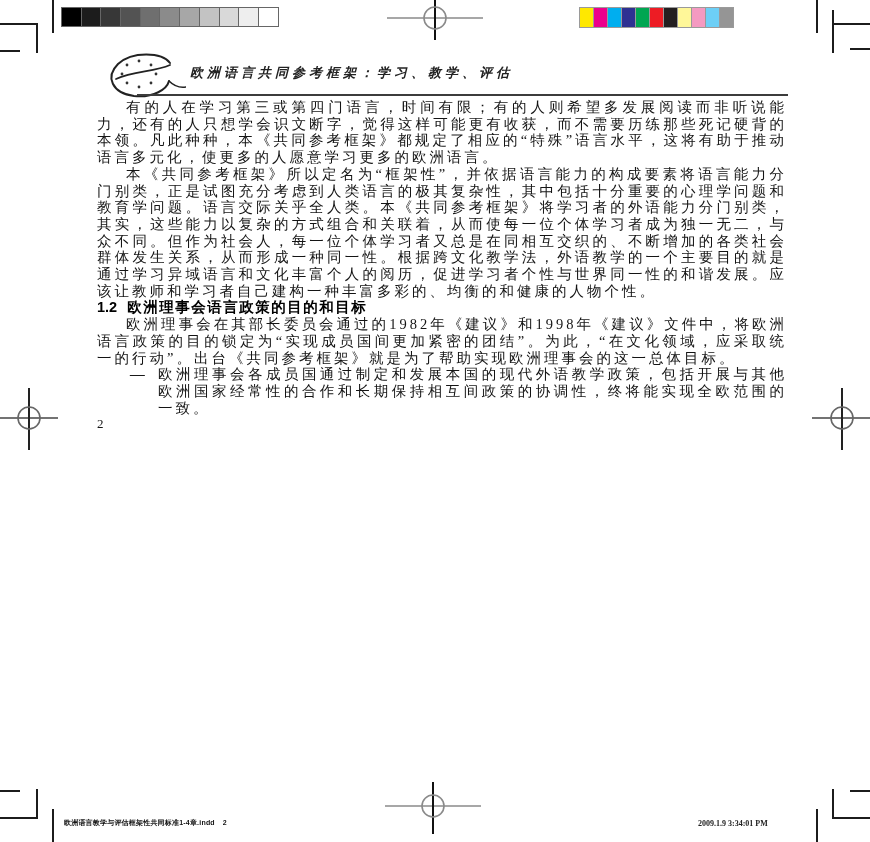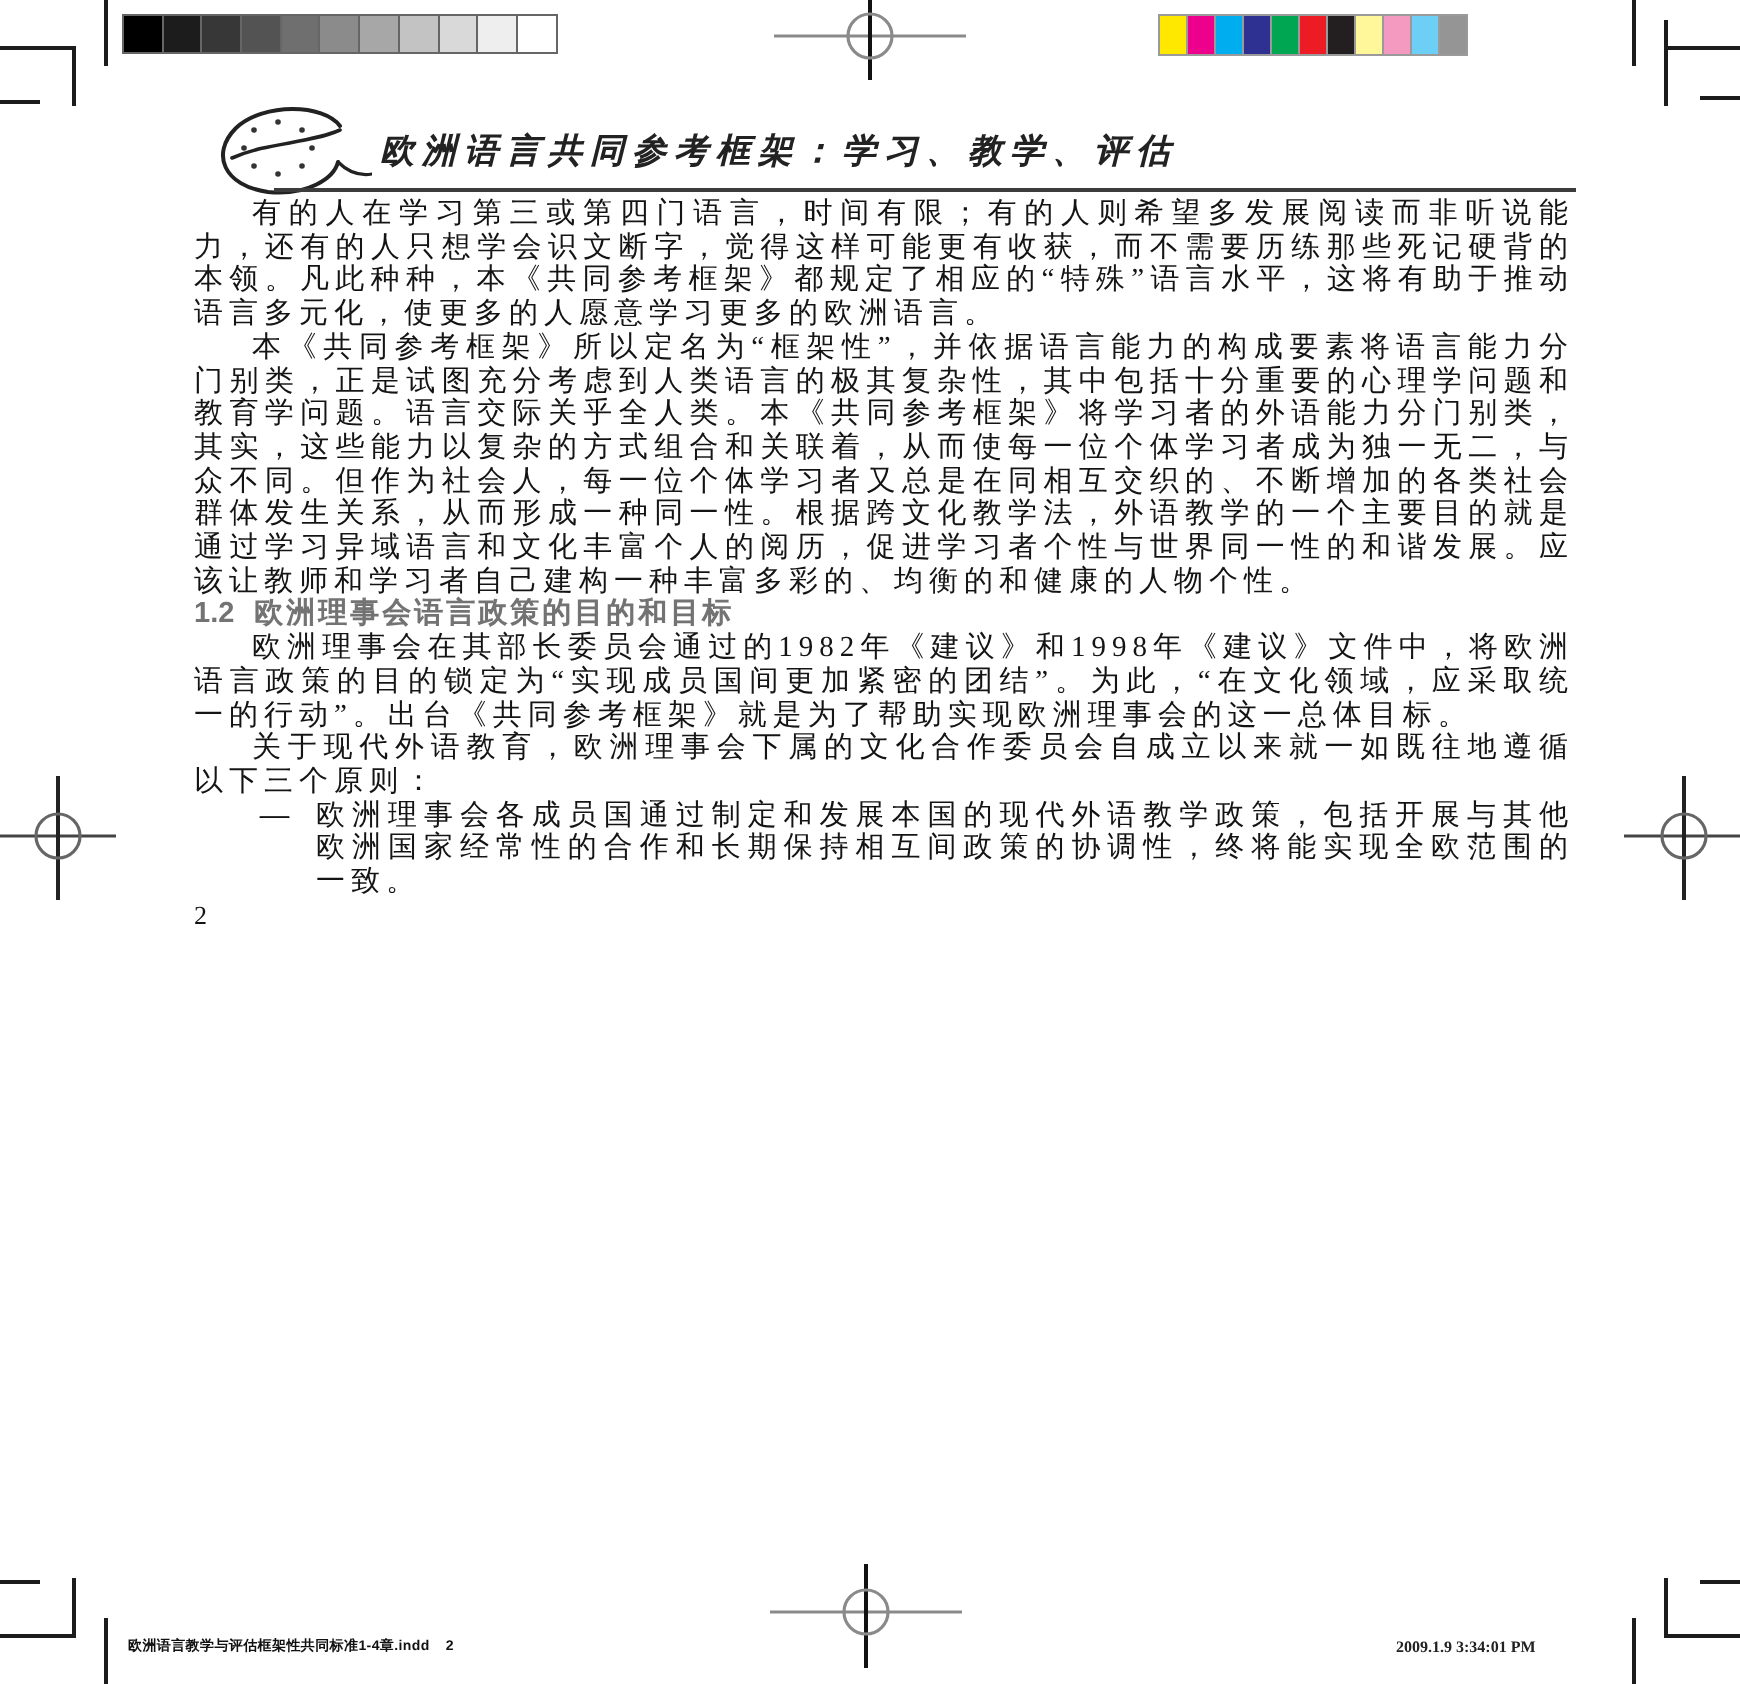--- a/index.html
+++ b/index.html
@@ -11,36 +11,36 @@
   
   .mark-line{position:absolute;background:#1c1c1c;}
   .reg{position:absolute;}
   .bar{position:absolute;display:flex;}
   .bar .swatch{width:20.7px;height:20px;border:1px solid #666;margin-left:-1px;box-sizing:border-box;}
   .bar.colors .swatch{width:15px;height:21px;border:1px solid #9a9a9a;}
   
   .header-logo{position:absolute;left:104px;top:50px;}
   .header-title{
     position:absolute;left:190px;top:64px;
-    font-size:17px;font-weight:bold;font-style:italic;letter-spacing:4px;color:#222;
+    font-size:13px;font-weight:bold;font-style:italic;letter-spacing:4px;color:#222;
     white-space:nowrap;
   }
   .header-rule{position:absolute;left:137px;top:94px;width:651px;height:1.5px;background:#3c3c3c;}
   
   .text-block{
     position:absolute;left:97px;top:99px;width:690px;
     font-size:14.5px;line-height:16.7px;letter-spacing:3px;
     text-align:justify;color:#141414;
   }
   .text-block p{margin:0;}
   .indent{text-indent:2em;}
   .section-heading{
     margin:29px 0 24px 0;
     font-family:"Liberation Sans","DejaVu Sans",sans-serif;
-    font-weight:bold;font-size:14.5px;letter-spacing:1.5px;color:#737373;
+    font-weight:bold;font-size:14.5px;letter-spacing:1.5px;color:#000000;
   }
   .section-heading .num{letter-spacing:0;margin-right:10px;}
   ul.principles{list-style:none;margin:0;padding:0;}
   ul.principles li{position:relative;padding-left:61px;margin:0;}
   ul.principles li .dash{position:absolute;left:33px;top:0;letter-spacing:0;}
   .closing{margin-top:28px;}
   .page-number{margin-top:20px;font-size:13px;letter-spacing:0;}
   
   .footer-left{
     position:absolute;left:64px;top:818px;
@@ -148,21 +148,20 @@
   <div class="header-title">欧洲语言共同参考框架：学习、教学、评估</div>
   <div class="header-rule"></div>
 
   <div class="text-block">
     <p class="indent">有的人在学习第三或第四门语言，时间有限；有的人则希望多发展阅读而非听说能力，还有的人只想学会识文断字，觉得这样可能更有收获，而不需要历练那些死记硬背的本领。凡此种种，本《共同参考框架》都规定了相应的“特殊”语言水平，这将有助于推动语言多元化，使更多的人愿意学习更多的欧洲语言。</p>
     <p class="indent">本《共同参考框架》所以定名为“框架性”，并依据语言能力的构成要素将语言能力分门别类，正是试图充分考虑到人类语言的极其复杂性，其中包括十分重要的心理学问题和教育学问题。语言交际关乎全人类。本《共同参考框架》将学习者的外语能力分门别类，其实，这些能力以复杂的方式组合和关联着，从而使每一位个体学习者成为独一无二，与众不同。但作为社会人，每一位个体学习者又总是在同相互交织的、不断增加的各类社会群体发生关系，从而形成一种同一性。根据跨文化教学法，外语教学的一个主要目的就是通过学习异域语言和文化丰富个人的阅历，促进学习者个性与世界同一性的和谐发展。应该让教师和学习者自己建构一种丰富多彩的、均衡的和健康的人物个性。</p>
 
     <p class="section-heading"><span class="num">1.2</span><span>欧洲理事会语言政策的目的和目标</span></p>
 
     <p class="indent">欧洲理事会在其部长委员会通过的1982年《建议》和1998年《建议》文件中，将欧洲语言政策的目的锁定为“实现成员国间更加紧密的团结”。为此，“在文化领域，应采取统一的行动”。出台《共同参考框架》就是为了帮助实现欧洲理事会的这一总体目标。</p>
-    <p class="indent">关于现代外语教育，欧洲理事会下属的文化合作委员会自成立以来就一如既往地遵循以下三个原则：</p>
 
     <ul class="principles">
       <li><span class="dash">—</span></li>
       <li><span class="dash">—</span></li>
       <li><span class="dash">—</span><span>欧洲理事会各成员国通过制定和发展本国的现代外语教学政策，包括开展与其他欧洲国家经常性的合作和长期保持相互间政策的协调性，终将能实现全欧范围的一致。</span></li>
     </ul>
 
 
     <p class="page-number">2</p>
   </div>

